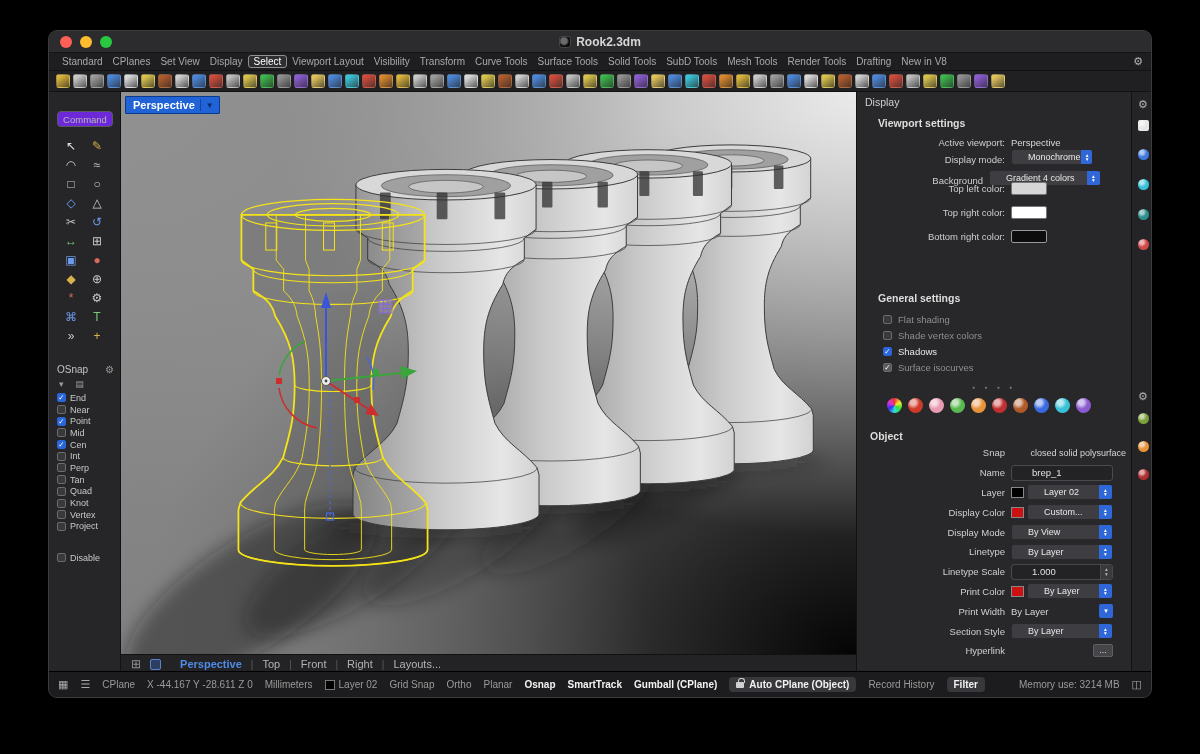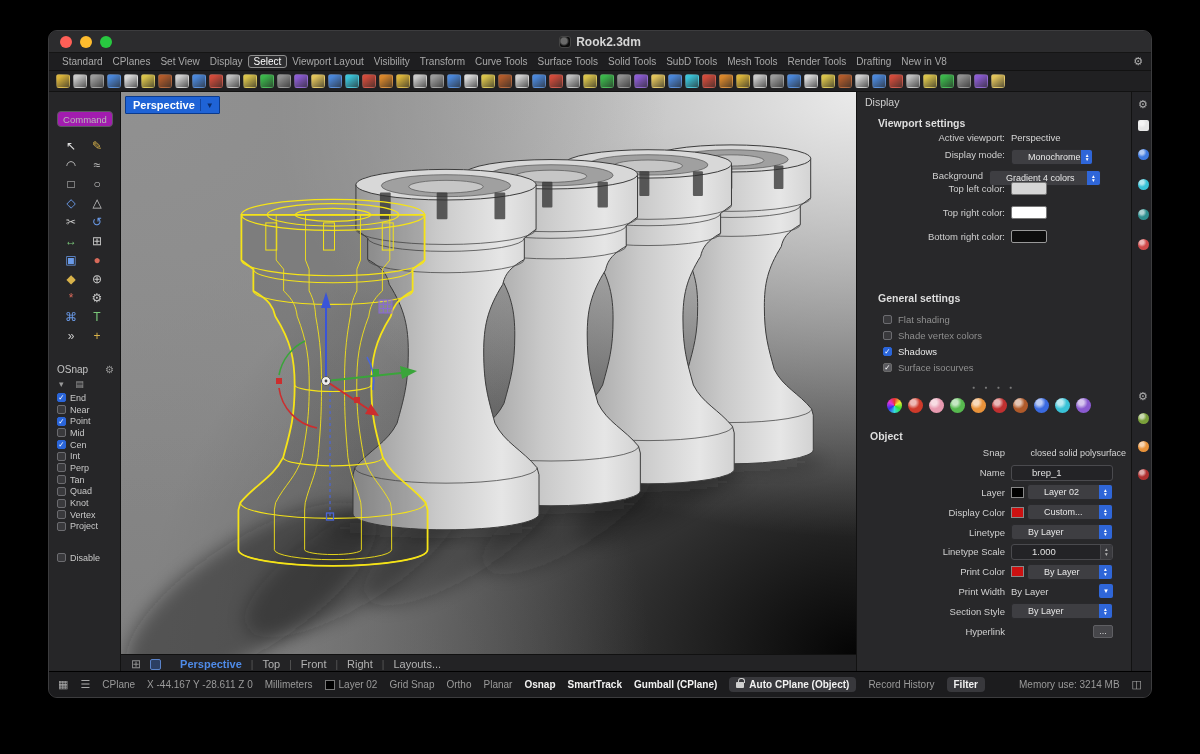--- a/index.html
+++ b/index.html
@@ -15,21 +15,21 @@
 
 #menubar{position:absolute;left:0;top:22px;right:0;height:18px;background:#1e1e20;border-bottom:1px solid #121212;display:flex;align-items:center;padding-left:8px}
 .menu-item{font-size:10px;color:#a8a8a8;padding:1px 5px;white-space:nowrap;cursor:default}
 .menu-item.active{color:#fff;border:1px solid #8f8f8f;border-radius:3px;background:#2e2e30;padding:0 5px}
 #menu-gear{position:absolute;right:8px;top:2px;color:#b0b0b0;font-size:11px}
 
 #toolbar{position:absolute;left:0;top:40px;right:0;height:21px;background:#202022;border-bottom:1px solid #121212;display:flex;align-items:center;gap:3px;padding-left:7px}
 .tb-icon{width:14px;height:14px;border-radius:3px;border:1px solid rgba(255,255,255,.10)}
 
 #left-panel{position:absolute;left:0;top:61px;width:72px;bottom:26px;background:#262628;border-right:1px solid #121212}
-.cmd-btn{position:absolute;left:8px;top:19px;width:56px;height:16px;background:#a21caf;border:1px solid #5a5a5e;border-radius:4px;color:#b8b8b8;font-size:9.5px;display:flex;align-items:center;justify-content:center}
+.cmd-btn{position:absolute;left:8px;top:19px;width:56px;height:16px;background:#6d28d9;border:1px solid #5a5a5e;border-radius:4px;color:#b8b8b8;font-size:9.5px;display:flex;align-items:center;justify-content:center}
 #tool-grid{position:absolute;left:9px;top:44px;width:54px;display:grid;grid-template-columns:26px 26px;grid-auto-rows:19px}
 .tool-cell{display:flex;align-items:center;justify-content:center;font-size:12px;cursor:default}
 .osnap-head{position:absolute;left:8px;top:270px;right:6px;height:14px;display:flex;align-items:center;justify-content:space-between;color:#c4c4c4;font-size:10px}
 .osnap-gear{color:#9a9a9a;font-size:10px}
 #osnap-filter{position:absolute;left:10px;top:287px;display:flex;gap:12px;color:#9a9a9a;font-size:9px}
 #osnap-list{position:absolute;left:8px;top:300px;right:2px}
 .os-row{display:flex;align-items:center;gap:4px;height:11.7px}
 .os-row span.lb{font-size:9px;color:#c8c8c8;white-space:nowrap}
 .cb{width:9px;height:9px;border-radius:2px;background:#39393c;border:1px solid #6c6c70;font-size:7.5px;line-height:8px;text-align:center;color:#fff;flex:0 0 auto}
 .cb.checked{background:#2a65d9;border-color:#2a65d9}
@@ -51,21 +51,21 @@
 .vt-icon{color:#8f8f8f;font-size:12px}
 .vt-icon2{width:11px;height:11px;border-radius:2px;background:#2c3f63;border:1px solid #5a82c8}
 #vp-tabs{display:flex;align-items:center;gap:9px;margin-left:10px}
 .vtab{font-size:11px;color:#b2b2b2}
 .vtab.on{color:#4f8be8;font-weight:bold}
 .vsep{color:#5a5a5a;font-size:10px}
 
 #right-panel{position:absolute;left:807px;top:61px;width:275px;bottom:26px;background:#28282a;border-left:1px solid #121212}
 .rp-title{position:absolute;left:8px;top:4px;font-size:10.5px;color:#cfcfcf}
 .rp-heading{position:absolute;left:21px;font-size:10.5px;font-weight:bold;color:#dedede}
-.drow{position:absolute;left:4px;right:4px;display:flex;align-items:flex-start;height:16px}
+.drow{position:absolute;left:4px;right:4px;display:flex;align-items:flex-end;height:16px}
 .dlabel{flex:0 0 150px;text-align:right;font-size:9.5px;color:#cfcfcf;padding-right:6px;white-space:nowrap}
 .dvalue{font-size:9.5px;color:#d8d8d8}
 .dd{display:inline-flex;align-items:center;height:16px;background:#3e3e42;border:1px solid #29292c;border-radius:3px;overflow:hidden}
 .ddt{flex:1;padding-left:16px;font-size:9px;color:#e8e8e8;white-space:nowrap}
 .chev{width:13px;align-self:stretch;background:#2f66d8;display:flex;flex-direction:column;align-items:center;justify-content:center;flex:0 0 13px}
 .chev i{font-style:normal;color:#fff;font-size:5.5px;line-height:4.5px}
 #color-rows{position:absolute;left:4px;right:4px;top:89px}
 .crow{display:flex;align-items:center;height:14px;margin-bottom:10px}
 .swatch{width:36px;height:13px;border:1px solid #777;border-radius:2px}
 #general-checks{position:absolute;left:0;right:0;top:221px}
@@ -546,20 +546,32 @@
             <span class="dd" style="flex: 1 1 0%; height: 16px;">
               <span class="ddt">Custom...</span>
               <span class="chev">
                 <i>▴</i>
                 <i>▾</i>
               </span>
             </span>
           </span>
         </div>
         <div class="prow">
+          <span class="plabel">Display Mode</span>
+          <span class="pctrl">
+            <span class="dd" style="flex: 1 1 0%; height: 16px;">
+              <span class="ddt">By View</span>
+              <span class="chev">
+                <i>▴</i>
+                <i>▾</i>
+              </span>
+            </span>
+          </span>
+        </div>
+        <div class="prow">
           <span class="plabel">Linetype</span>
           <span class="pctrl">
             <span class="dd" style="flex: 1 1 0%; height: 16px;">
               <span class="ddt">By Layer</span>
               <span class="chev">
                 <i>▴</i>
                 <i>▾</i>
               </span>
             </span>
           </span>

